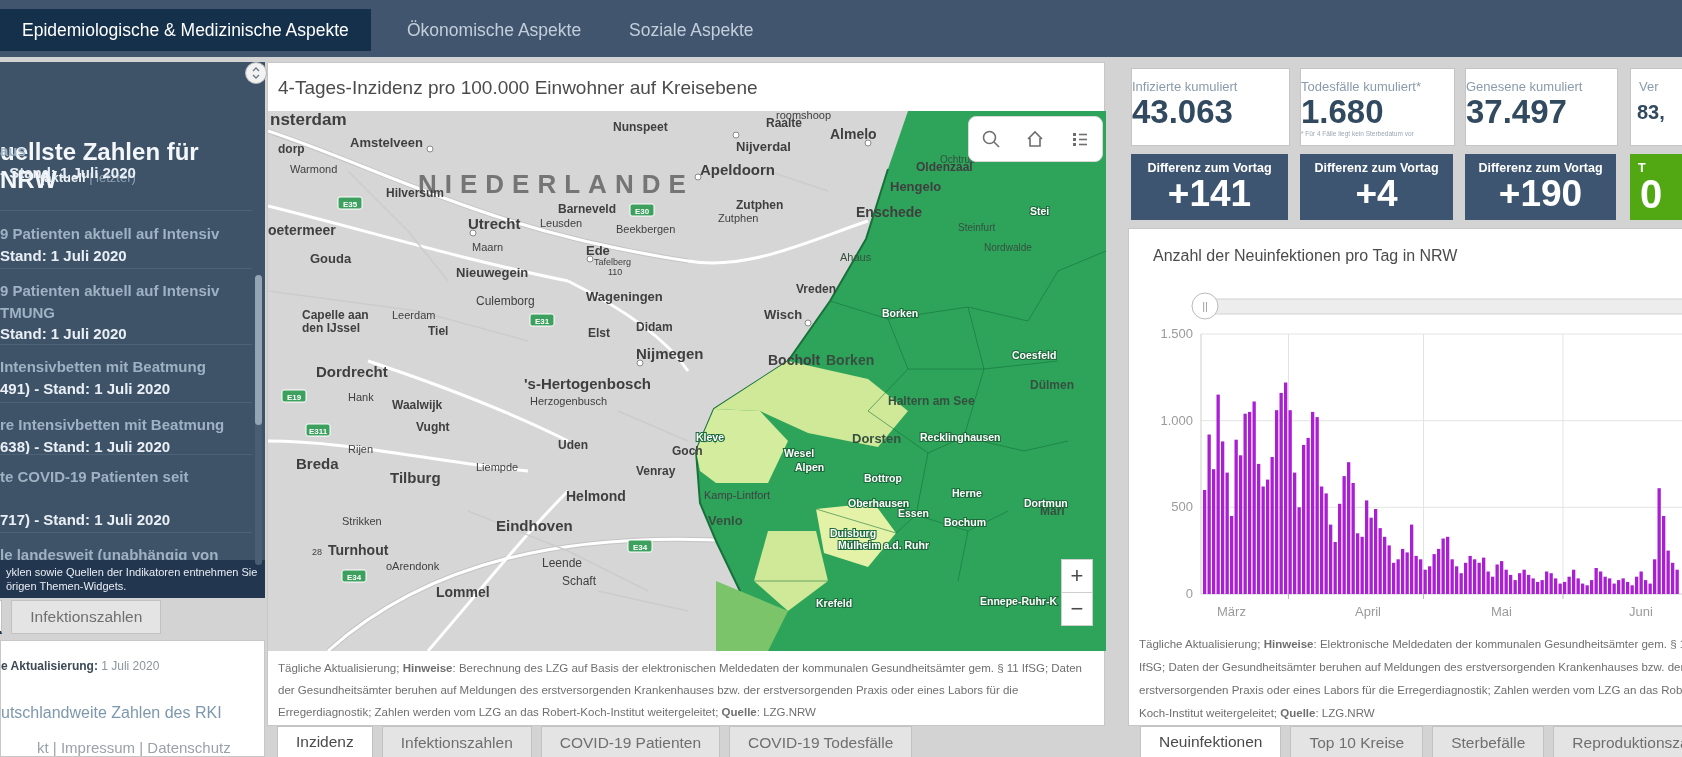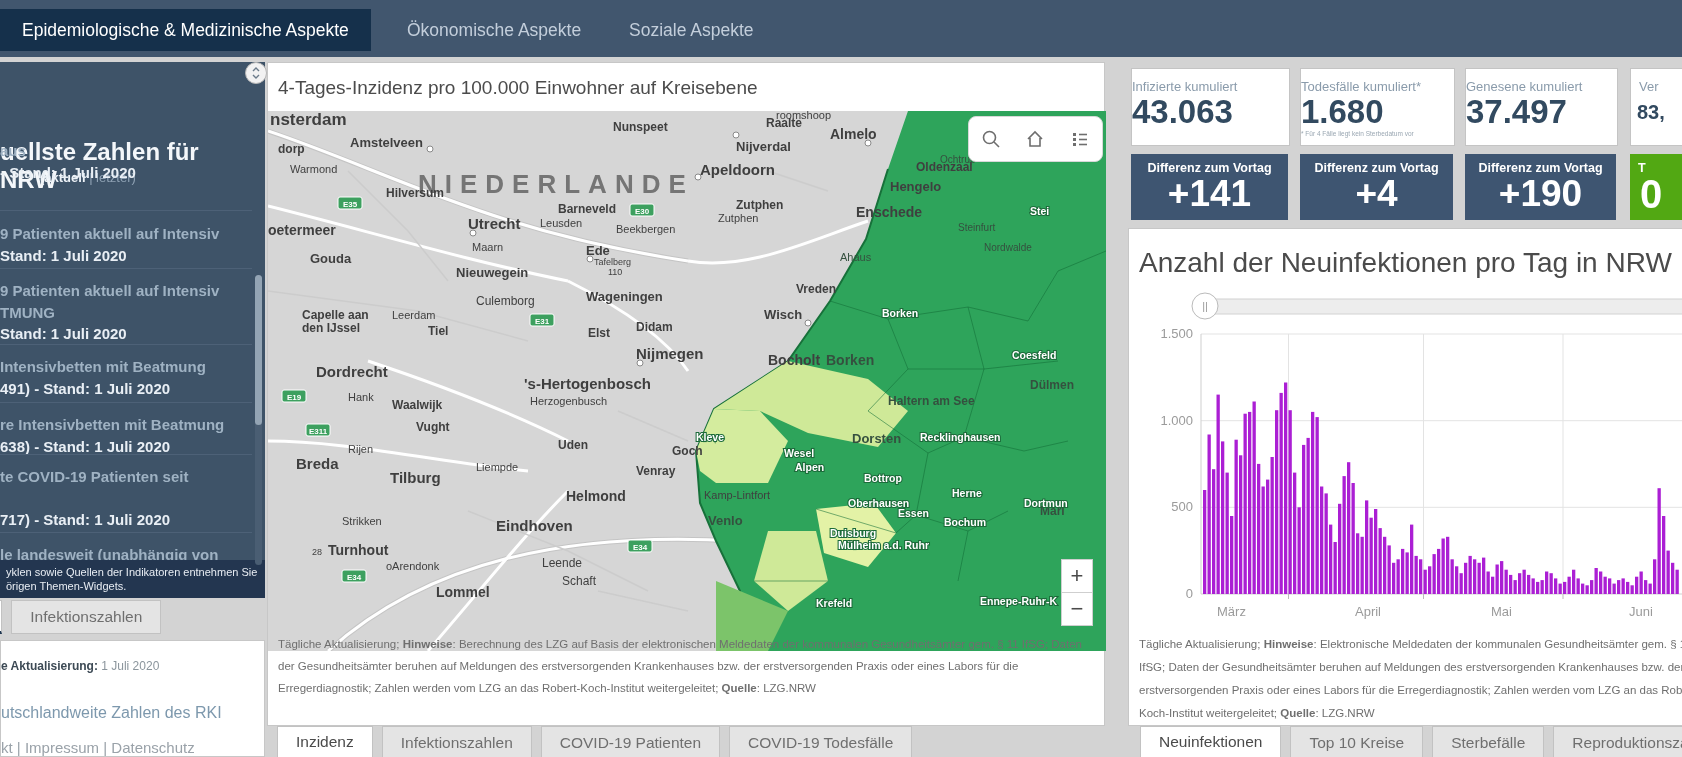--- a/index.html
+++ b/index.html
@@ -51,21 +51,21 @@
   .diff-card{position:absolute;top:154px;height:66px;background:#3e5571;text-align:center;color:#fff;overflow:hidden;}
   .diff-card.green{background:#52a813;}
   .diff-label{margin-top:7px;font-size:12.5px;font-weight:bold;}
   .diff-value{font-size:37px;font-weight:bold;line-height:38px;}
   .frag{text-align:left;}
   .frag .stat-label{margin-left:8px;text-align:left;}
   .frag .stat-value{margin-left:6px;text-align:left;font-size:20px;}
   .frag .diff-label{margin-left:8px;text-align:left;}
   .frag .diff-value{margin-left:10px;text-align:left;font-size:40px;}
   #chart-panel{left:1128px;top:228px;width:556px;height:498px;background:#fff;border:1px solid #c7c7c7;overflow:hidden;}
-  #chart-title{position:absolute;left:10px;top:18px;font-size:28px;color:#4b4b4b;}
+  #chart-title{position:absolute;left:24px;top:18px;font-size:16px;color:#4b4b4b;}
   #chart-svg{position:absolute;left:0;top:0;}
   .axis-text{font-size:13px;fill:#9b9b9b;}
   .cfootnote{position:absolute;left:10px;top:404px;width:566px;font-size:11.5px;line-height:23px;color:#6f6f6f;}
 </style>
 </head>
 <body>
 
 <div id="app">
 
   <div id="topnav" class="abs">
@@ -127,21 +127,21 @@
     </svg>
   </div>
   <div id="sb-tabs" class="tabrow" style="left:-40px;top:600px;">
       <div class="tab active">t</div>
       <div class="tab">Infektionszahlen</div>
     </div>
 
   <div id="left-info" class="abs">
     <div class="li-row" style="top:18px;font-size:12px;color:#3d4a55;"><b>e Aktualisierung:</b><span style="color:#8b959c;"> 1 Juli 2020</span></div>
     <div class="li-row" style="top:63px;font-size:16px;color:#7d98ad;">utschlandweite Zahlen des RKI</div>
-    <div class="li-row" style="top:98px;font-size:15px;color:#9aa2a9;">kt | Impressum | Datenschutz</div>
+    <div class="li-row" style="top:98px;font-size:15px;color:#9aa2a9;margin-left:36px;">kt | Impressum | Datenschutz</div>
   </div>
 
   <div id="map-panel" class="abs">
     <div id="map-title">4-Tages-Inzidenz pro 100.000 Einwohner auf Kreisebene</div>
     <div id="map-wrap">
       <svg id="map-svg" width="838" height="540" viewBox="0 0 838 540">
         <rect x="0" y="0" width="838" height="540" fill="#d6d6d6"></rect>
         <g stroke="#c2c2c2" stroke-width="5" fill="none" opacity=".9">
           <path d="M0,20 C120,60 220,120 420,150"></path>
             <path d="M60,540 C160,450 300,420 470,430"></path>
@@ -329,21 +329,21 @@
         <svg width="20" height="20" viewBox="0 0 20 20">
             <rect x="3" y="4" width="3" height="3" fill="#6e6e6e"></rect>
             <line x1="9" y1="5.5" x2="17" y2="5.5" stroke="#6e6e6e" stroke-width="1.6"></line>
             <rect x="3" y="9" width="3" height="3" fill="#6e6e6e"></rect>
             <line x1="9" y1="10.5" x2="17" y2="10.5" stroke="#6e6e6e" stroke-width="1.6"></line>
             <rect x="3" y="14" width="3" height="3" fill="#6e6e6e"></rect>
             <line x1="9" y1="15.5" x2="17" y2="15.5" stroke="#6e6e6e" stroke-width="1.6"></line>
           </svg>
       </div>
     </div>
-    <div class="footnote" style="left:10px;top:570px;width:820px;">
+    <div class="footnote" style="left:10px;top:594px;width:820px;">
       <span>Tägliche Aktualisierung; </span><b>Hinweise</b><span>: Berechnung des LZG auf Basis der elektronischen Meldedaten der kommunalen Gesundheitsämter gem. § 11 IfSG; Daten der Gesundheitsämter beruhen auf Meldungen des erstversorgenden Krankenhauses bzw. der erstversorgenden Praxis oder eines Labors für die Erregerdiagnostik; Zahlen werden vom LZG an das Robert-Koch-Institut weitergeleitet; </span><b>Quelle</b><span>: LZG.NRW</span>
     </div>
   </div>
   <div id="map-tabs" class="tabrow" style="left:277px;top:726px;">
       <div class="tab active">Inzidenz</div>
       <div class="tab">Infektionszahlen</div>
       <div class="tab">COVID-19 Patienten</div>
       <div class="tab">COVID-19 Todesfälle</div>
     </div>
 

